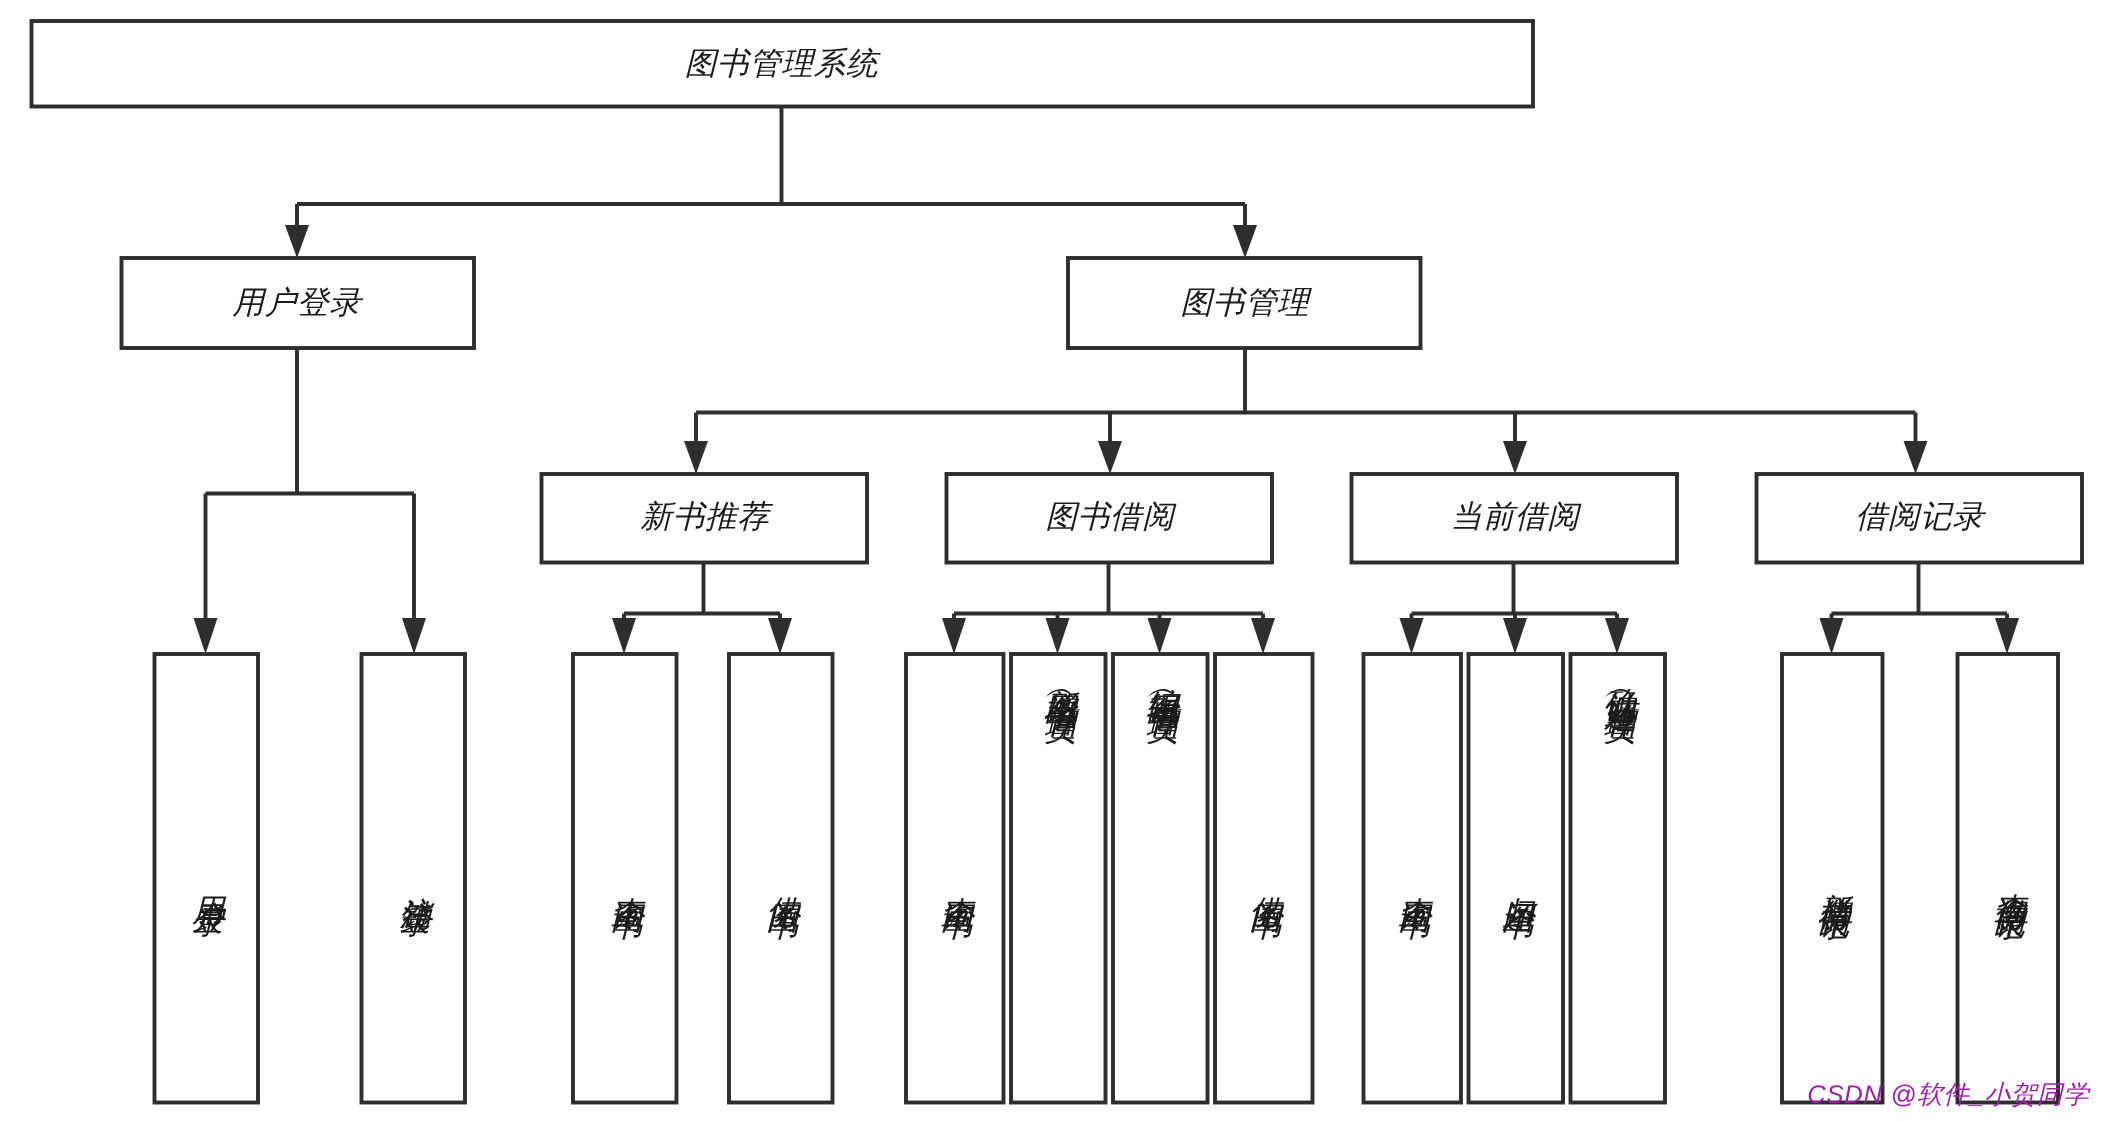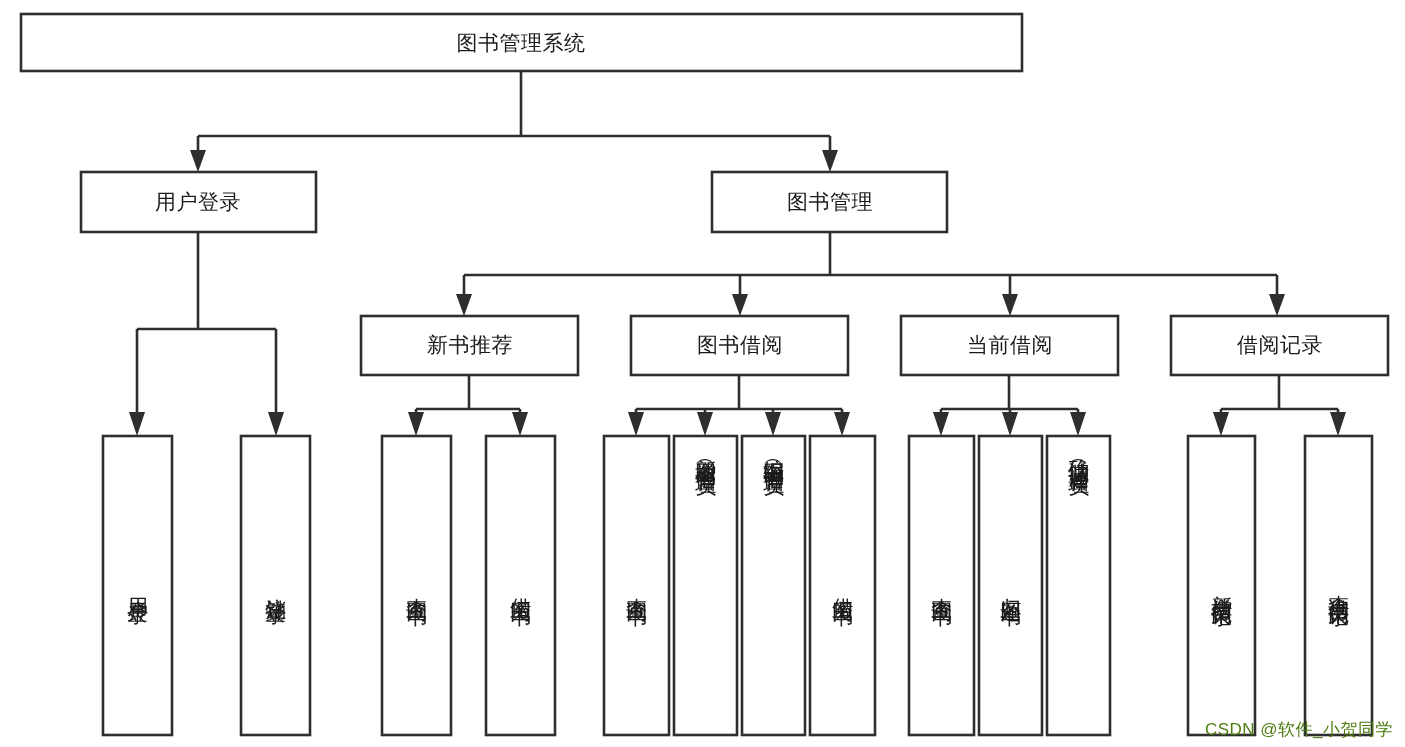--- a/index.html
+++ b/index.html
@@ -13,20 +13,21 @@
     width: 1405px;
     height: 747px;
     overflow: hidden;
     position: relative;
   }
   #diagram-root {
     position: relative;
     width: 1405px;
     height: 747px;
     background: #ffffff;
+    font-style: italic;
   }
   svg#diagram-svg {
     position: absolute;
     left: 0;
     top: 0;
     width: 1405px;
     height: 747px;
     display: block;
   }
   .node-box {
@@ -69,21 +70,21 @@
     letter-spacing: 2.5px;
     white-space: nowrap;
     text-align: center;
   }
   #watermark {
     position: absolute;
     right: 12px;
     bottom: 6px;
     font-family: "Liberation Sans", "DejaVu Sans", sans-serif;
     font-size: 17px;
-    color: #4d7c0f;
+    color: #a21caf;
     letter-spacing: 0.5px;
     user-select: none;
     white-space: nowrap;
   }
 </style>
 </head>
 <body>
 
 <div id="diagram-root">
 

